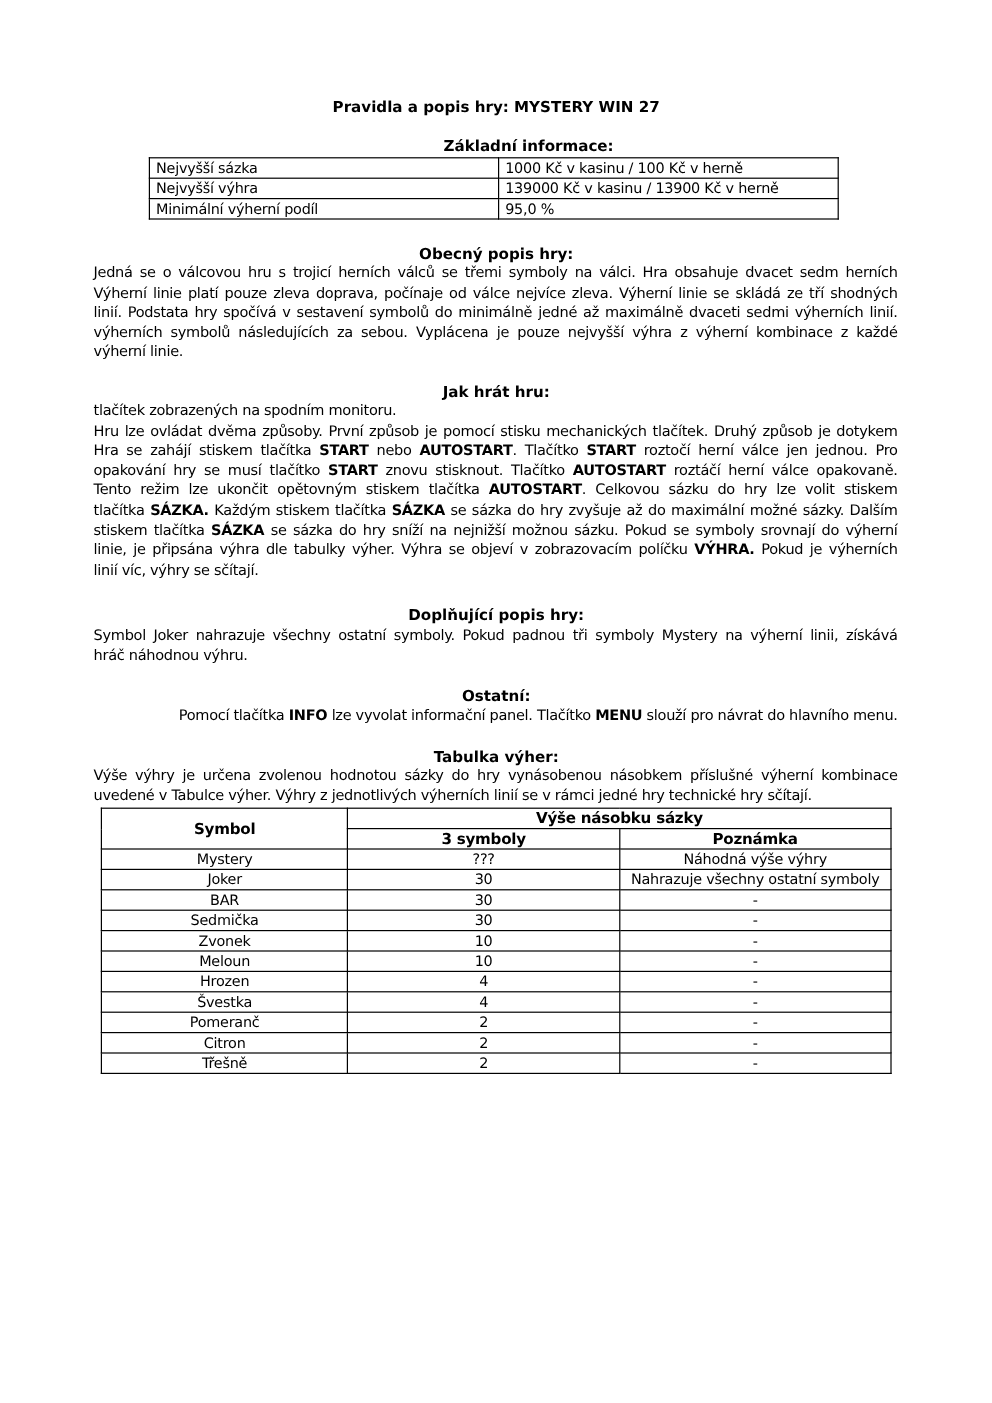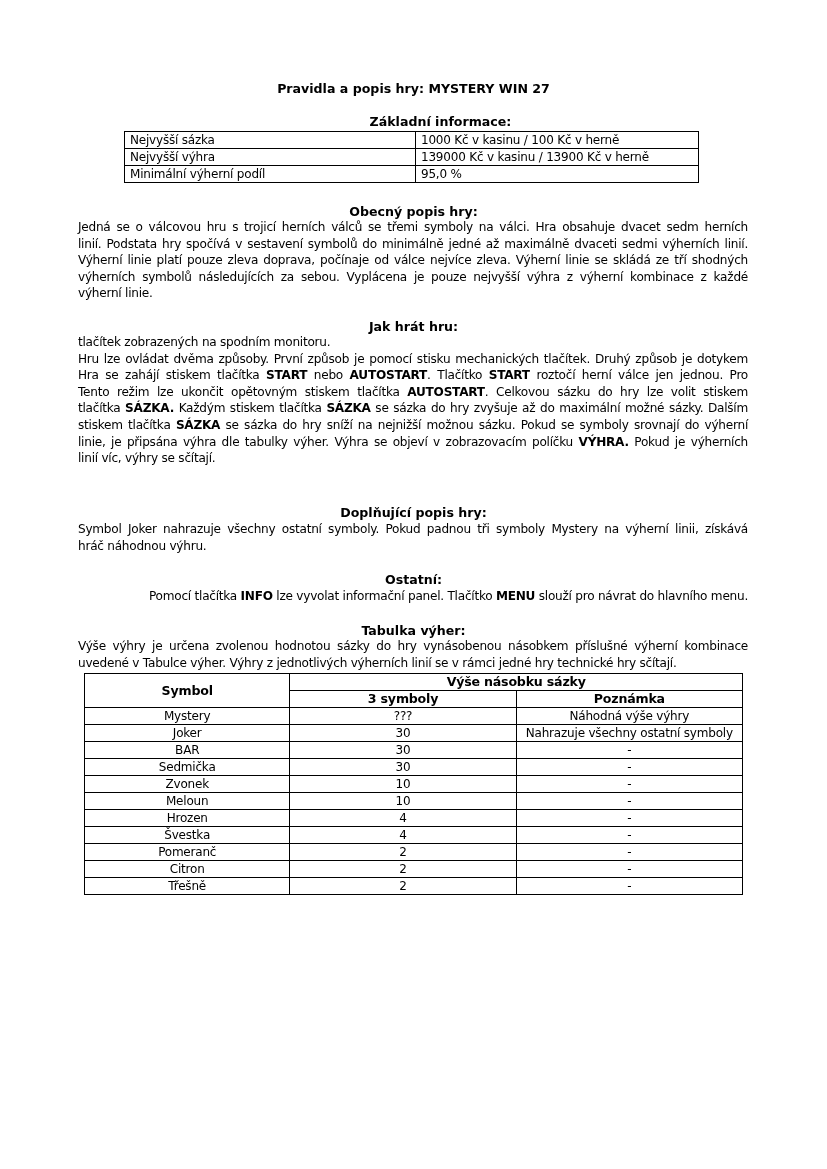--- a/index.html
+++ b/index.html
@@ -59,31 +59,32 @@
     <tr>
       <td class="c1">Minimální výherní podíl</td>
       <td>95,0 %</td>
     </tr>
   </tbody>
     </table>
 
   <div class="h" style="top:204px;">Obecný popis hry:</div>
   <div class="p" style="top:219px;">
     <span class="line">Jedná se o válcovou hru s trojicí herních válců se třemi symboly na válci. Hra obsahuje dvacet sedm herních</span>
+    <span class="line">Výherní linie platí pouze zleva doprava, počínaje od válce nejvíce zleva. Výherní linie se skládá ze tří shodných</span>
     <span class="line">linií. Podstata hry spočívá v sestavení symbolů do minimálně jedné až maximálně dvaceti sedmi výherních linií.</span>
-    <span class="line">Výherní linie platí pouze zleva doprava, počínaje od válce nejvíce zleva. Výherní linie se skládá ze tří shodných</span>
     <span class="line">výherních symbolů následujících za sebou. Vyplácena je pouze nejvyšší výhra z výherní kombinace z každé</span>
     <span class="line last">výherní linie.</span>
   </div>
 
   <div class="h" style="top:319px;">Jak hrát hru:</div>
   <div class="p" style="top:334px;">
     <span class="line last">tlačítek zobrazených na spodním monitoru.</span>
     <span class="line">Hru lze ovládat dvěma způsoby. První způsob je pomocí stisku mechanických tlačítek. Druhý způsob je dotykem</span>
     <span class="line"><span>Hra se zahájí stiskem tlačítka </span><b>START</b><span> nebo </span><b>AUTOSTART</b><span>. Tlačítko </span><b>START</b><span> roztočí herní válce jen jednou. Pro</span></span>
+    <span class="line"><span>opakování hry se musí tlačítko </span><b>START</b><span> znovu stisknout. Tlačítko </span><b>AUTOSTART</b><span> roztáčí herní válce opakovaně.</span></span>
     <span class="line"><span>Tento režim lze ukončit opětovným stiskem tlačítka </span><b>AUTOSTART</b><span>. Celkovou sázku do hry lze volit stiskem</span></span>
     <span class="line"><span>tlačítka </span><b>SÁZKA.</b><span> Každým stiskem tlačítka </span><b>SÁZKA</b><span> se sázka do hry zvyšuje až do maximální možné sázky. Dalším</span></span>
     <span class="line"><span>stiskem tlačítka </span><b>SÁZKA</b><span> se sázka do hry sníží na nejnižší možnou sázku. Pokud se symboly srovnají do výherní</span></span>
     <span class="line"><span>linie, je připsána výhra dle tabulky výher. Výhra se objeví v zobrazovacím políčku </span><b>VÝHRA.</b><span> Pokud je výherních</span></span>
     <span class="line last">linií víc, výhry se sčítají.</span>
   </div>
 
   <div class="h" style="top:505px;">Doplňující popis hry:</div>
   <div class="p" style="top:521px;">
     <span class="line">Symbol Joker nahrazuje všechny ostatní symboly. Pokud padnou tři symboly Mystery na výherní linii, získává</span>

